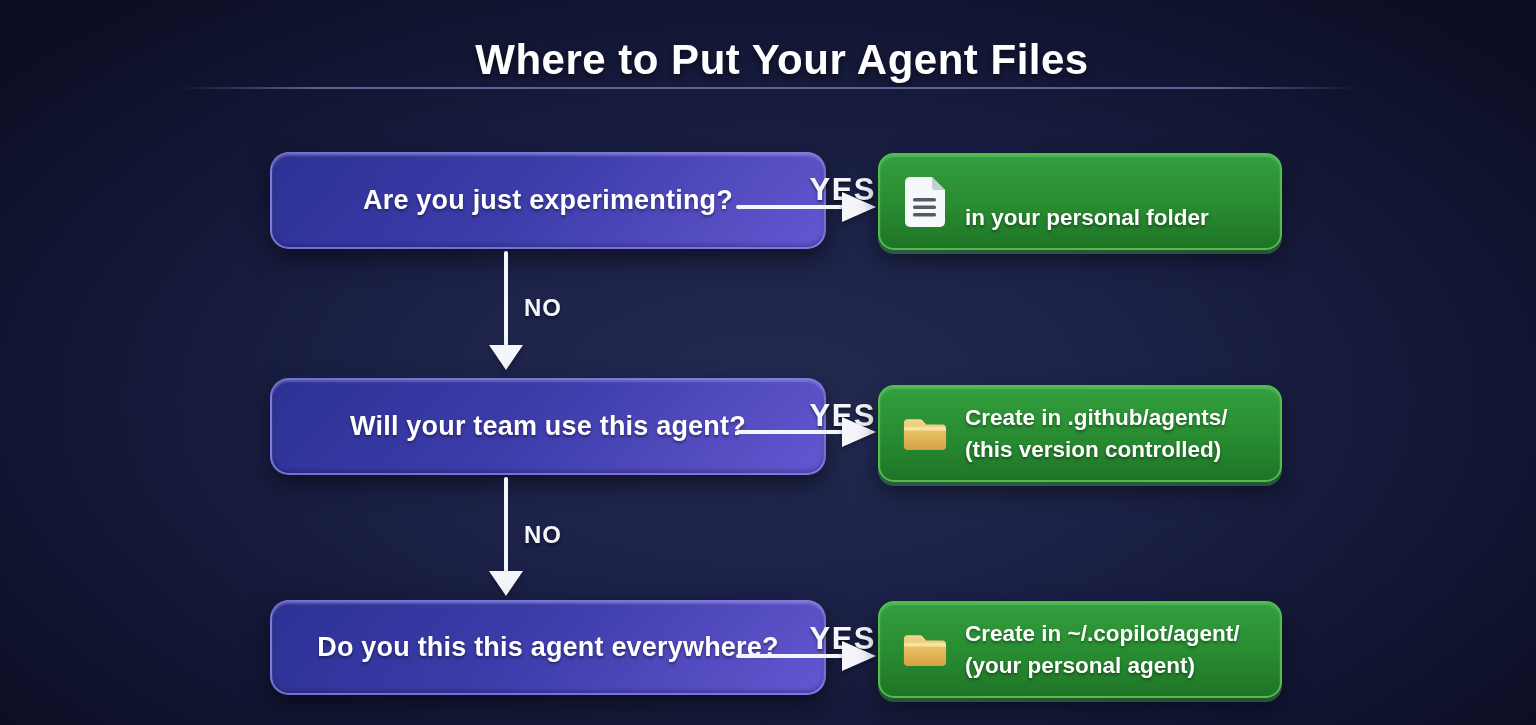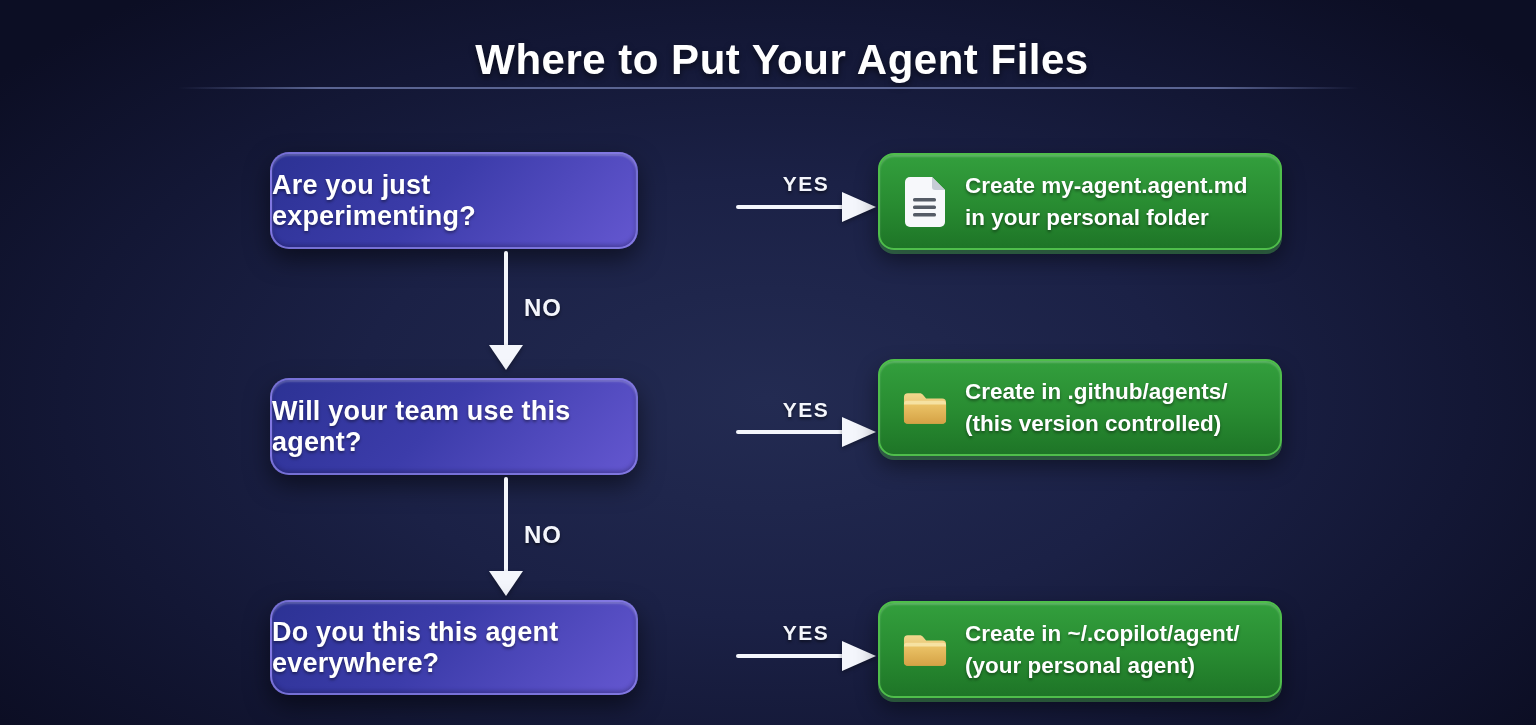--- a/index.html
+++ b/index.html
@@ -17,21 +17,21 @@
     font-size:42px;font-weight:800;color:#ffffff;
     letter-spacing:0.5px;
     text-shadow:0 3px 6px rgba(0,0,0,0.55);
   }
   .divider{
     position:absolute;top:87px;left:178px;width:1180px;height:2px;
     background:linear-gradient(90deg, rgba(90,100,150,0) 0%, #5a6492 12%, #5a6492 88%, rgba(90,100,150,0) 100%);
   }
   
   .qbox{
-    position:absolute;left:270px;width:368px;height:97px;
+    position:absolute;left:270px;width:556px;height:97px;
     box-sizing:border-box;
     border-radius:19px;
     border:2px solid rgba(142,132,232,0.75);
     background:linear-gradient(133deg, #2c3294 0%, #3c3caa 45%, #6457d0 100%);
     box-shadow:inset 0 2px 2px rgba(255,255,255,0.22), inset 0 -2px 4px rgba(20,16,60,0.35), 0 10px 24px rgba(0,0,0,0.5);
     display:flex;align-items:center;justify-content:center;
   }
   .qtext{
     font-size:27px;font-weight:700;color:#ffffff;
     text-shadow:0 2px 3px rgba(0,0,0,0.4);
@@ -49,22 +49,22 @@
     padding-left:22px;gap:17px;
   }
   .rtext{
     font-size:22.5px;font-weight:700;color:#ffffff;line-height:1.42;
     text-shadow:0 2px 3px rgba(0,0,0,0.4);
   }
   .icon-wrap{display:flex;align-items:center;justify-content:center;width:46px;flex:0 0 46px;}
   
   .yes-label{
     position:absolute;left:736px;width:140px;
-    text-align:center;
-    font-size:21px;font-weight:800;color:#f4f6fc;
+    text-align:right;
+    font-size:31px;font-weight:800;color:#f4f6fc;
     letter-spacing:1.5px;
     text-shadow:0 2px 3px rgba(0,0,0,0.5);
   }
   .harrow{position:absolute;left:736px;width:140px;height:30px;}
   .hline{position:absolute;left:0;top:13px;width:110px;height:3.5px;background:#f4f6fc;border-radius:2px;}
   .hhead{
     position:absolute;right:0;top:0;width:0;height:0;
     border-top:15px solid transparent;border-bottom:15px solid transparent;
     border-left:34px solid #f4f6fc;
     filter:drop-shadow(0 2px 2px rgba(0,0,0,0.35));
@@ -107,42 +107,42 @@
     <span class="icon-wrap">
       <svg width="42" height="52" viewBox="0 0 42 52" aria-hidden="true">
         <path d="M6 1 h22 l13 13 v32 a5 5 0 0 1 -5 5 h-30 a5 5 0 0 1 -5 -5 v-40 a5 5 0 0 1 5 -5 z" fill="#f7f8fb"></path>
         <path d="M28 1 l13 13 h-10 a3 3 0 0 1 -3 -3 z" fill="#c6ccd6"></path>
         <rect x="9" y="22" width="23" height="3.6" rx="1.6" fill="#555b66"></rect>
         <rect x="9" y="29.5" width="23" height="3.6" rx="1.6" fill="#555b66"></rect>
         <rect x="9" y="37" width="23" height="3.6" rx="1.6" fill="#555b66"></rect>
       </svg>
     </span>
     <span class="rtext">
-      <span>Create my-agent.agent.md</span><br>
+      <br>
       <span>in your personal folder</span>
     </span>
   </div>
 
   <div class="varrow" style="top:251px">
     <div class="vline"></div>
     <div class="vhead"></div>
   </div>
   <div class="no-label" style="top:294px">NO</div>
 
   <div class="qbox" style="top:378px">
     <span class="qtext">Will your team use this agent?</span>
   </div>
 
   <div class="yes-label" style="top:398px">YES</div>
   <div class="harrow" style="top:417px">
     <div class="hline"></div>
     <div class="hhead"></div>
   </div>
 
-  <div class="rbox" style="top:359px">
+  <div class="rbox" style="top:385px">
     <span class="icon-wrap">
       <svg width="47" height="38" viewBox="0 0 47 38" aria-hidden="true">
         <defs>
           <linearGradient id="fg1" x1="0" y1="0" x2="0" y2="1">
             <stop offset="0" stop-color="#f2d88e"></stop>
             <stop offset="1" stop-color="#d7a84b"></stop>
           </linearGradient>
           <linearGradient id="fg2" x1="0" y1="0" x2="0" y2="1">
             <stop offset="0" stop-color="#efc96d"></stop>
             <stop offset="1" stop-color="#d5a245"></stop>

